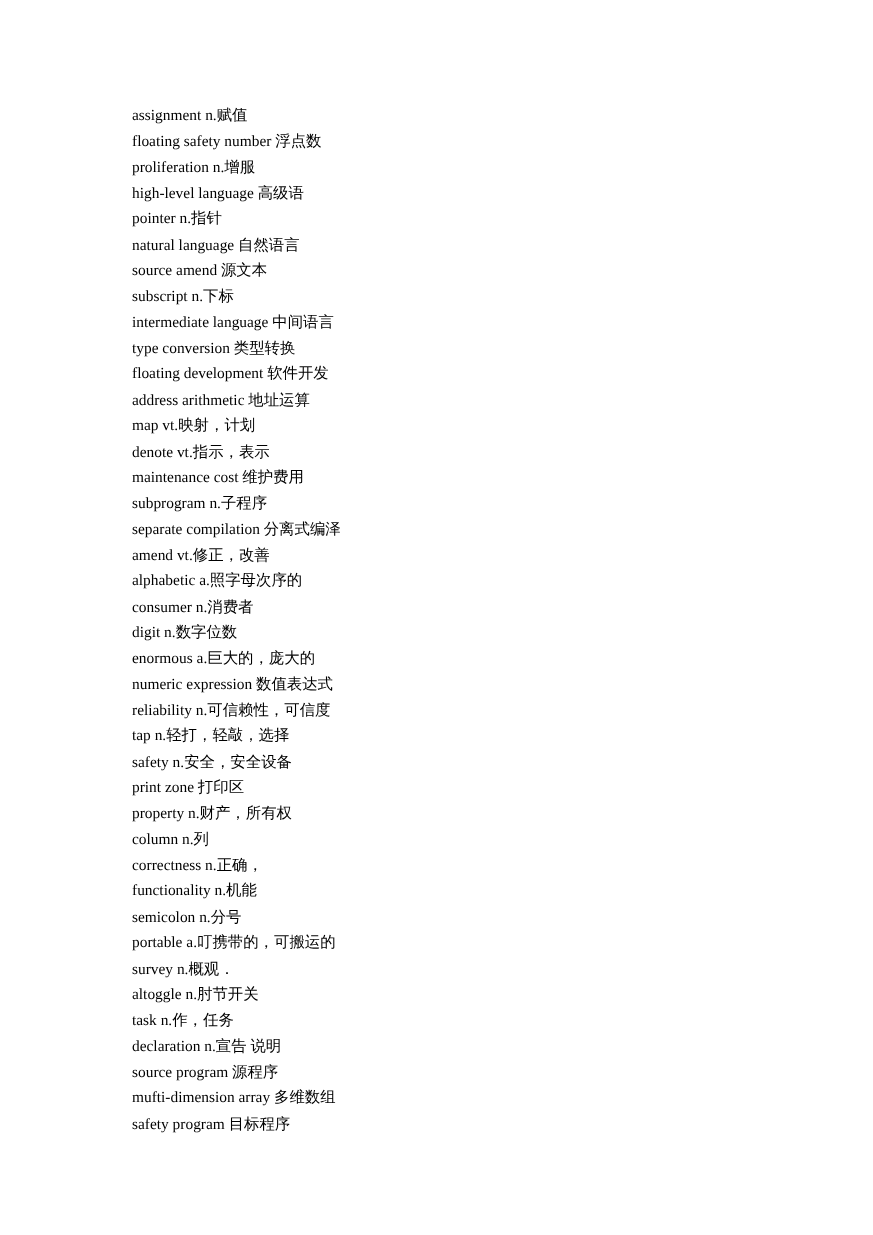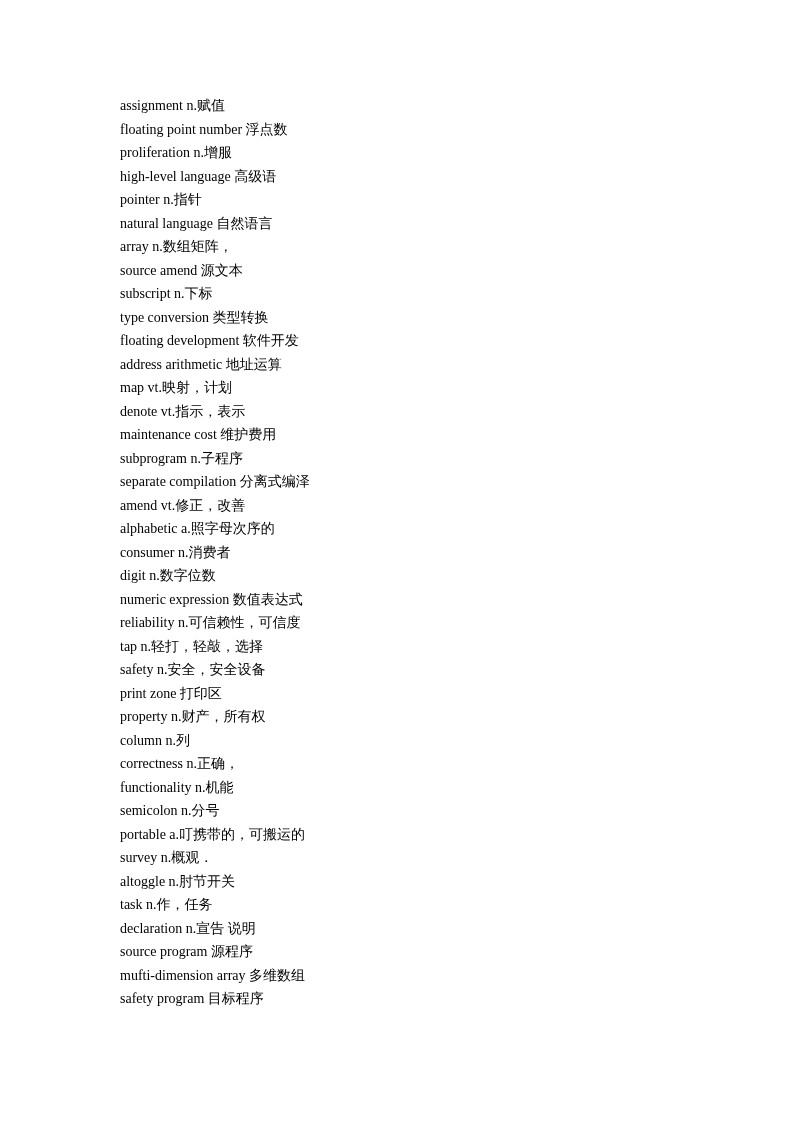--- a/index.html
+++ b/index.html
@@ -20,40 +20,41 @@
     .entry {
       line-height: 23.5px;
       white-space: nowrap;
     }
   </style>
 </head>
 <body>
 
 <div>
   <div class="entry">assignment n.赋值</div>
-  <div class="entry">floating point number 浮点数</div>
+  <div class="entry">floating safety number 浮点数</div>
   <div class="entry">proliferation n.增服</div>
   <div class="entry">high-level language 高级语</div>
   <div class="entry">pointer n.指针</div>
   <div class="entry">natural language  自然语言</div>
-  <div class="entry">array n.数组矩阵，</div>
   <div class="entry">source amend  源文本</div>
   <div class="entry">subscript n.下标</div>
+  <div class="entry">intermediate language  中间语言</div>
   <div class="entry">type conversion  类型转换</div>
   <div class="entry">floating development  软件开发</div>
   <div class="entry">address arithmetic  地址运算</div>
   <div class="entry">map vt.映射，计划</div>
   <div class="entry">denote vt.指示，表示</div>
   <div class="entry">maintenance cost  维护费用</div>
   <div class="entry">subprogram n.子程序</div>
   <div class="entry">separate compilation  分离式编泽</div>
   <div class="entry">amend vt.修正，改善</div>
   <div class="entry">alphabetic a.照字母次序的</div>
   <div class="entry">consumer n.消费者</div>
   <div class="entry">digit n.数字位数</div>
+  <div class="entry">enormous a.巨大的，庞大的</div>
   <div class="entry">numeric expression  数值表达式</div>
   <div class="entry">reliability n.可信赖性，可信度</div>
   <div class="entry">tap n.轻打，轻敲，选择</div>
   <div class="entry">safety n.安全，安全设备</div>
   <div class="entry">print zone  打印区</div>
   <div class="entry">property n.财产，所有权</div>
   <div class="entry">column n.列</div>
   <div class="entry">correctness n.正确，</div>
   <div class="entry">functionality n.机能</div>
   <div class="entry">semicolon n.分号</div>

